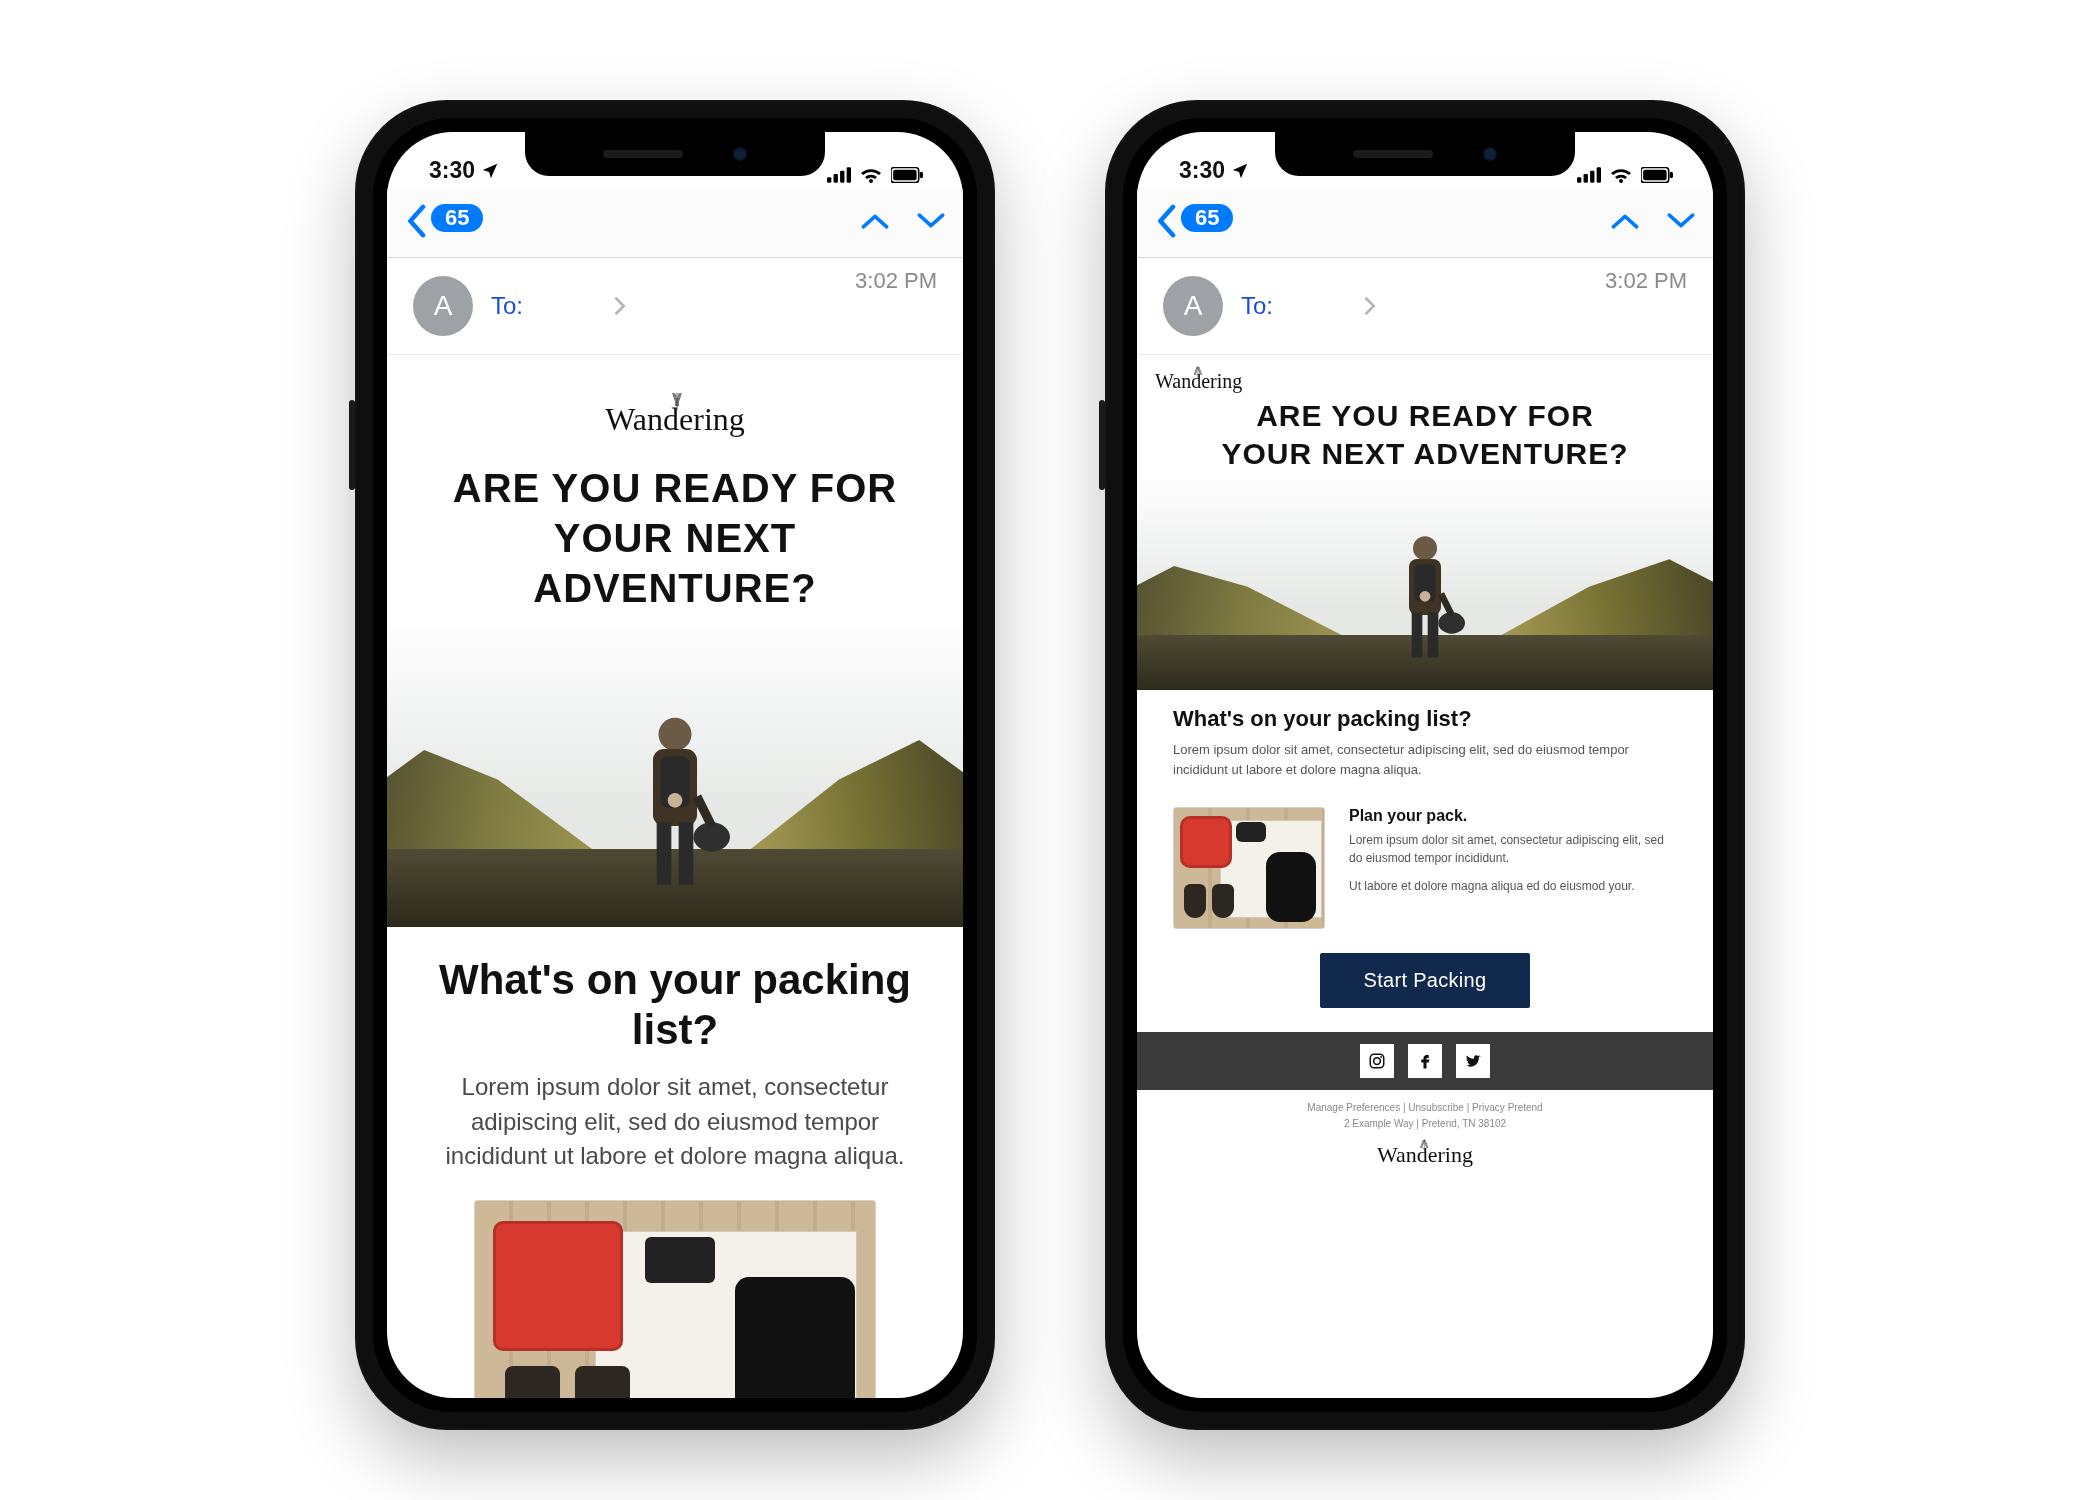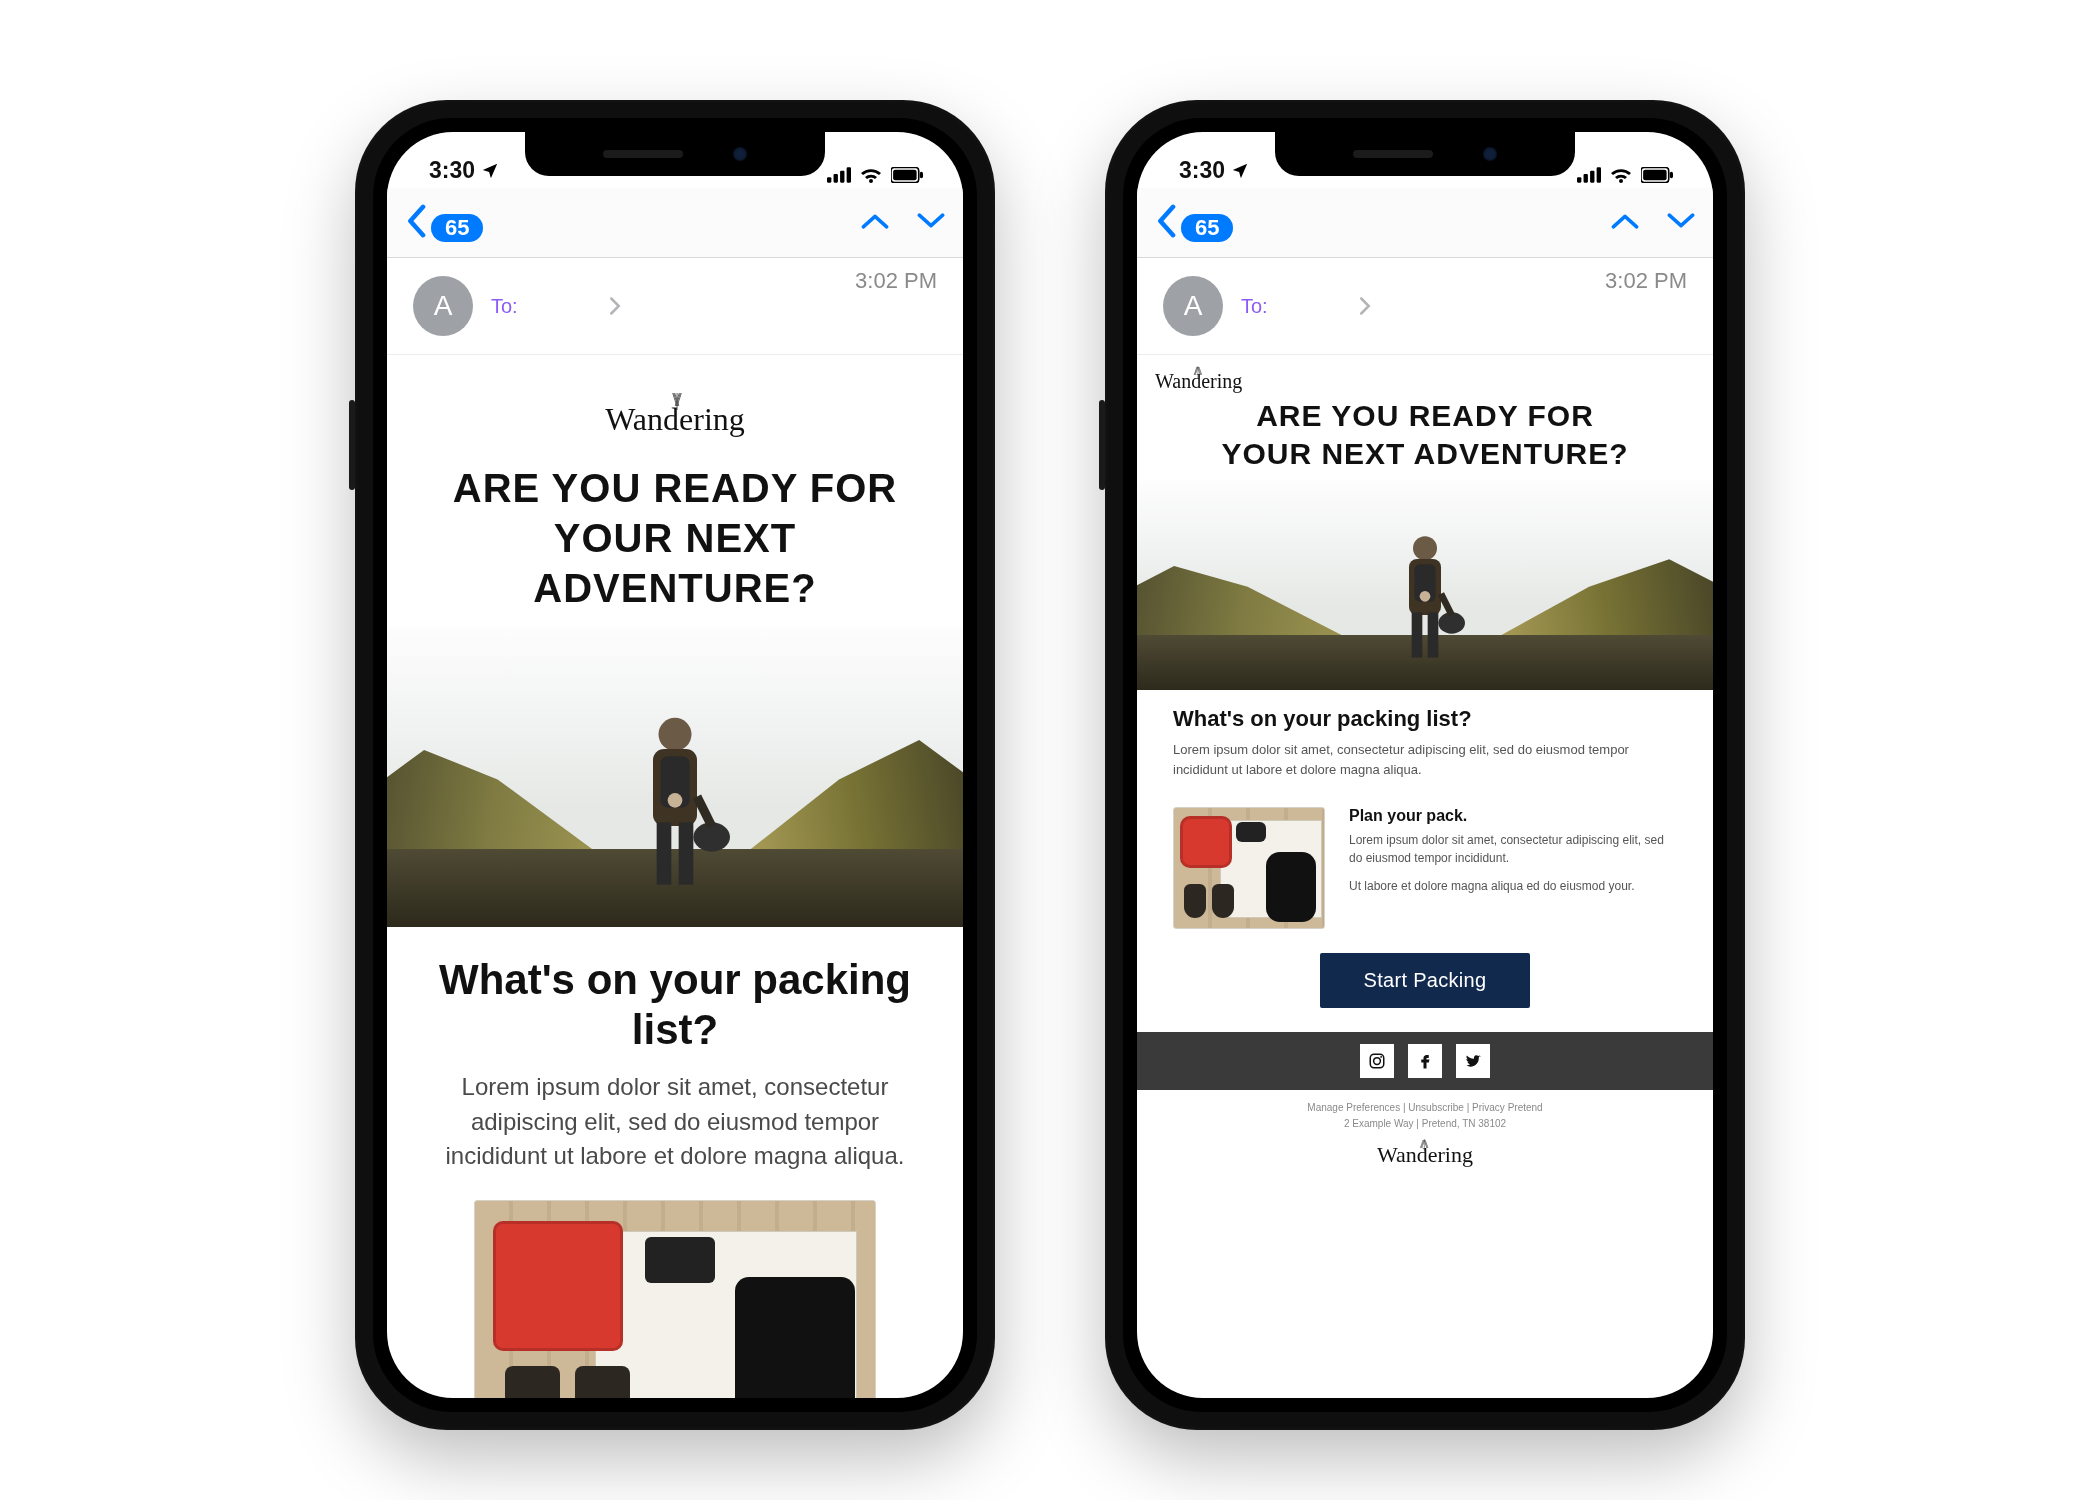--- a/index.html
+++ b/index.html
@@ -54,37 +54,37 @@
     padding:0 36px 4px 36px;box-sizing:border-box;font-weight:600;font-size:23px;
   }
   .sb-left{display:flex;align-items:center;gap:6px;margin-left:6px;}
   .sb-right{display:flex;align-items:center;gap:8px;margin-right:4px;}
   .sb-right svg,.sb-left svg{display:block;}
   
   .navbar{
     height:70px;min-height:70px;border-bottom:1px solid var(--nav-border);background:#fbfbfc;
     display:flex;align-items:center;justify-content:space-between;padding:0 18px;box-sizing:border-box;
   }
-  .nav-left{display:flex;align-items:flex-end;gap:4px;}
+  .nav-left{display:flex;align-items:flex-start;gap:4px;}
   .chev-back svg{width:22px;height:34px;}
   .badge{
     background:var(--badge);color:#fff;font-size:22px;font-weight:600;
     padding:3px 14px;border-radius:20px;line-height:1;
   }
   .nav-right{display:flex;gap:28px;}
   .nav-right svg{width:28px;height:28px;}
   
   .mailhead{
     padding:18px 26px 18px 26px;border-bottom:1px solid #ececec;display:flex;align-items:center;gap:18px;position:relative;
   }
   .avatar{
     width:60px;height:60px;border-radius:50%;background:#9ea1a6;color:#fff;display:flex;align-items:center;justify-content:center;
     font-size:28px;font-weight:500;
   }
-  .torow{display:flex;align-items:center;gap:90px;color:#8b5cf6;font-size:20px;}
+  .torow{display:flex;align-items:center;gap:90px;color:#1d4ed8;font-size:24px;}
   .torow svg{width:14px;height:20px;}
   .timestamp{position:absolute;right:26px;top:10px;color:#8a8a8a;font-size:22px;}
   
   .body{flex:1;overflow:hidden;}
   .email{padding:0;}
   
   .logo-wrap{display:flex;justify-content:center;padding:36px 0 10px;}
   .logo{font-family:"Brush Script MT","Segoe Script",cursive;font-size:32px;position:relative;line-height:1;}
   .logo .rays{display:block;text-align:center;font-size:18px;letter-spacing:-4px;color:#555;margin-bottom:-6px;}
   .headline{

